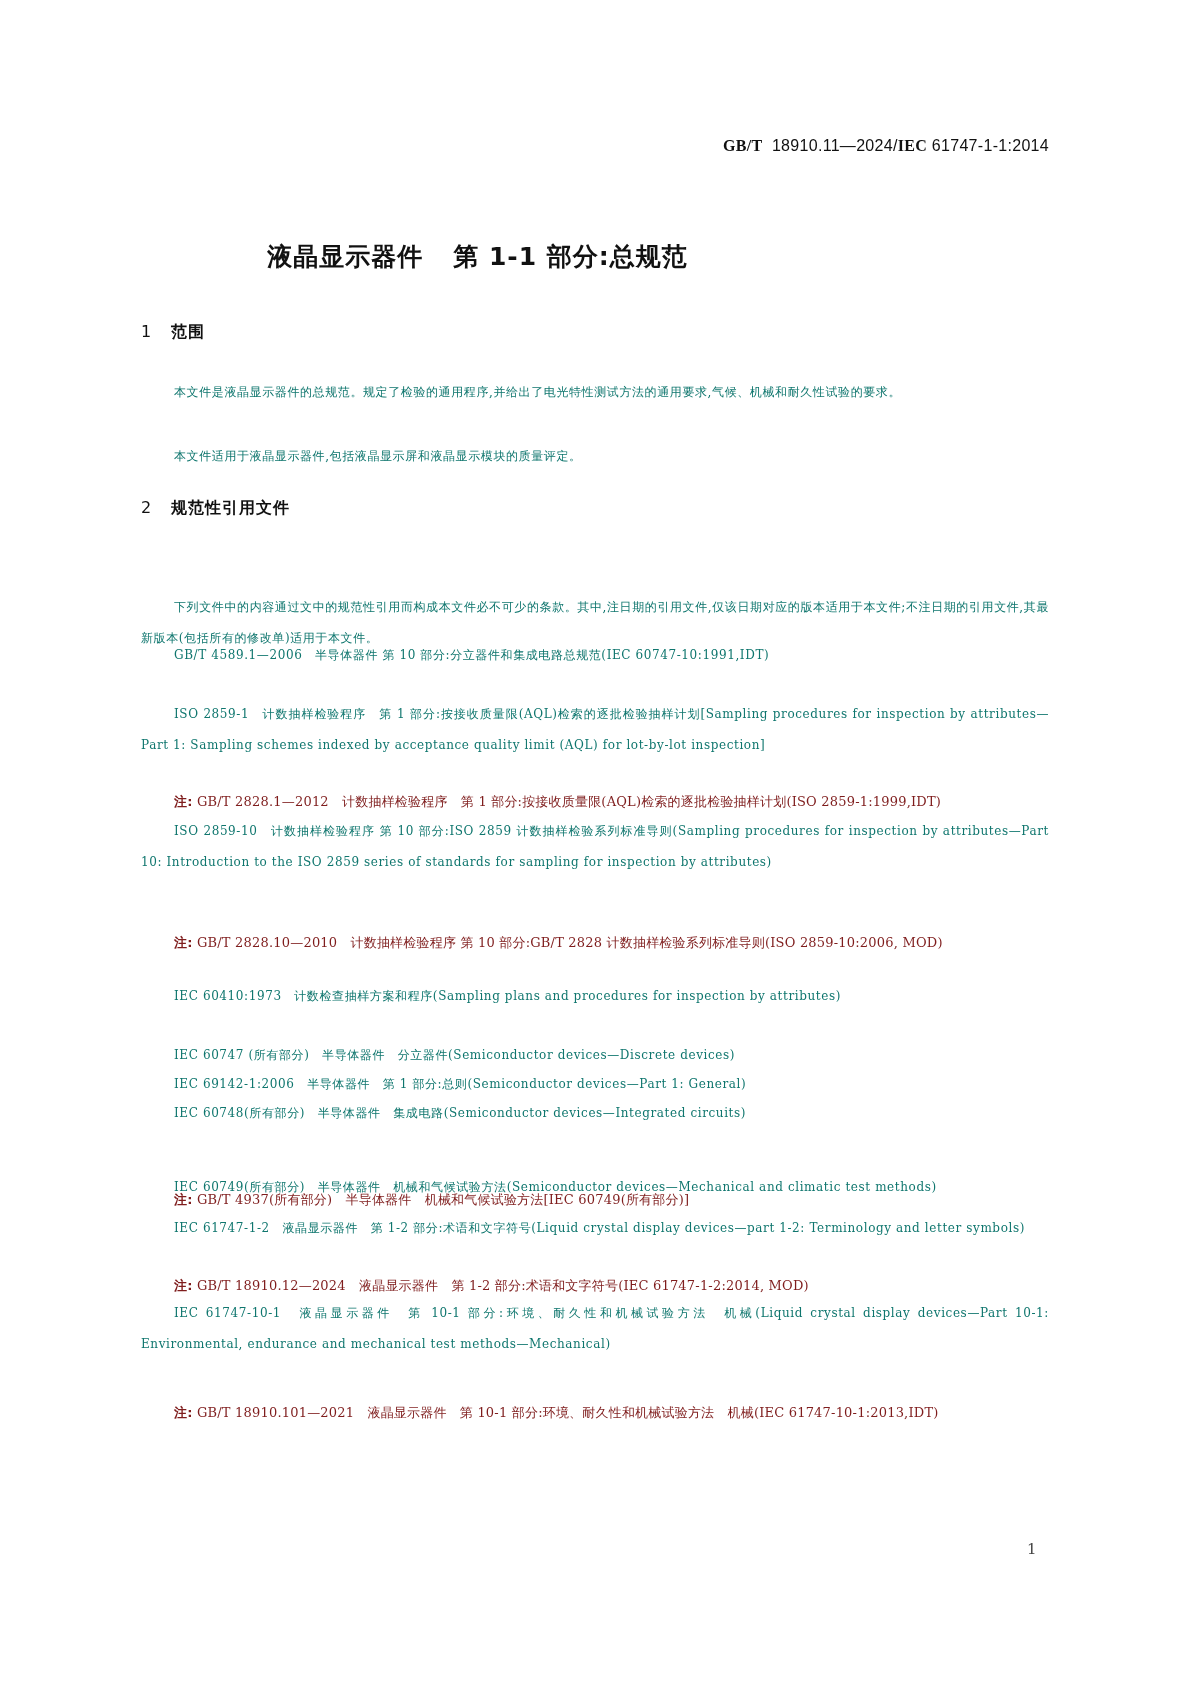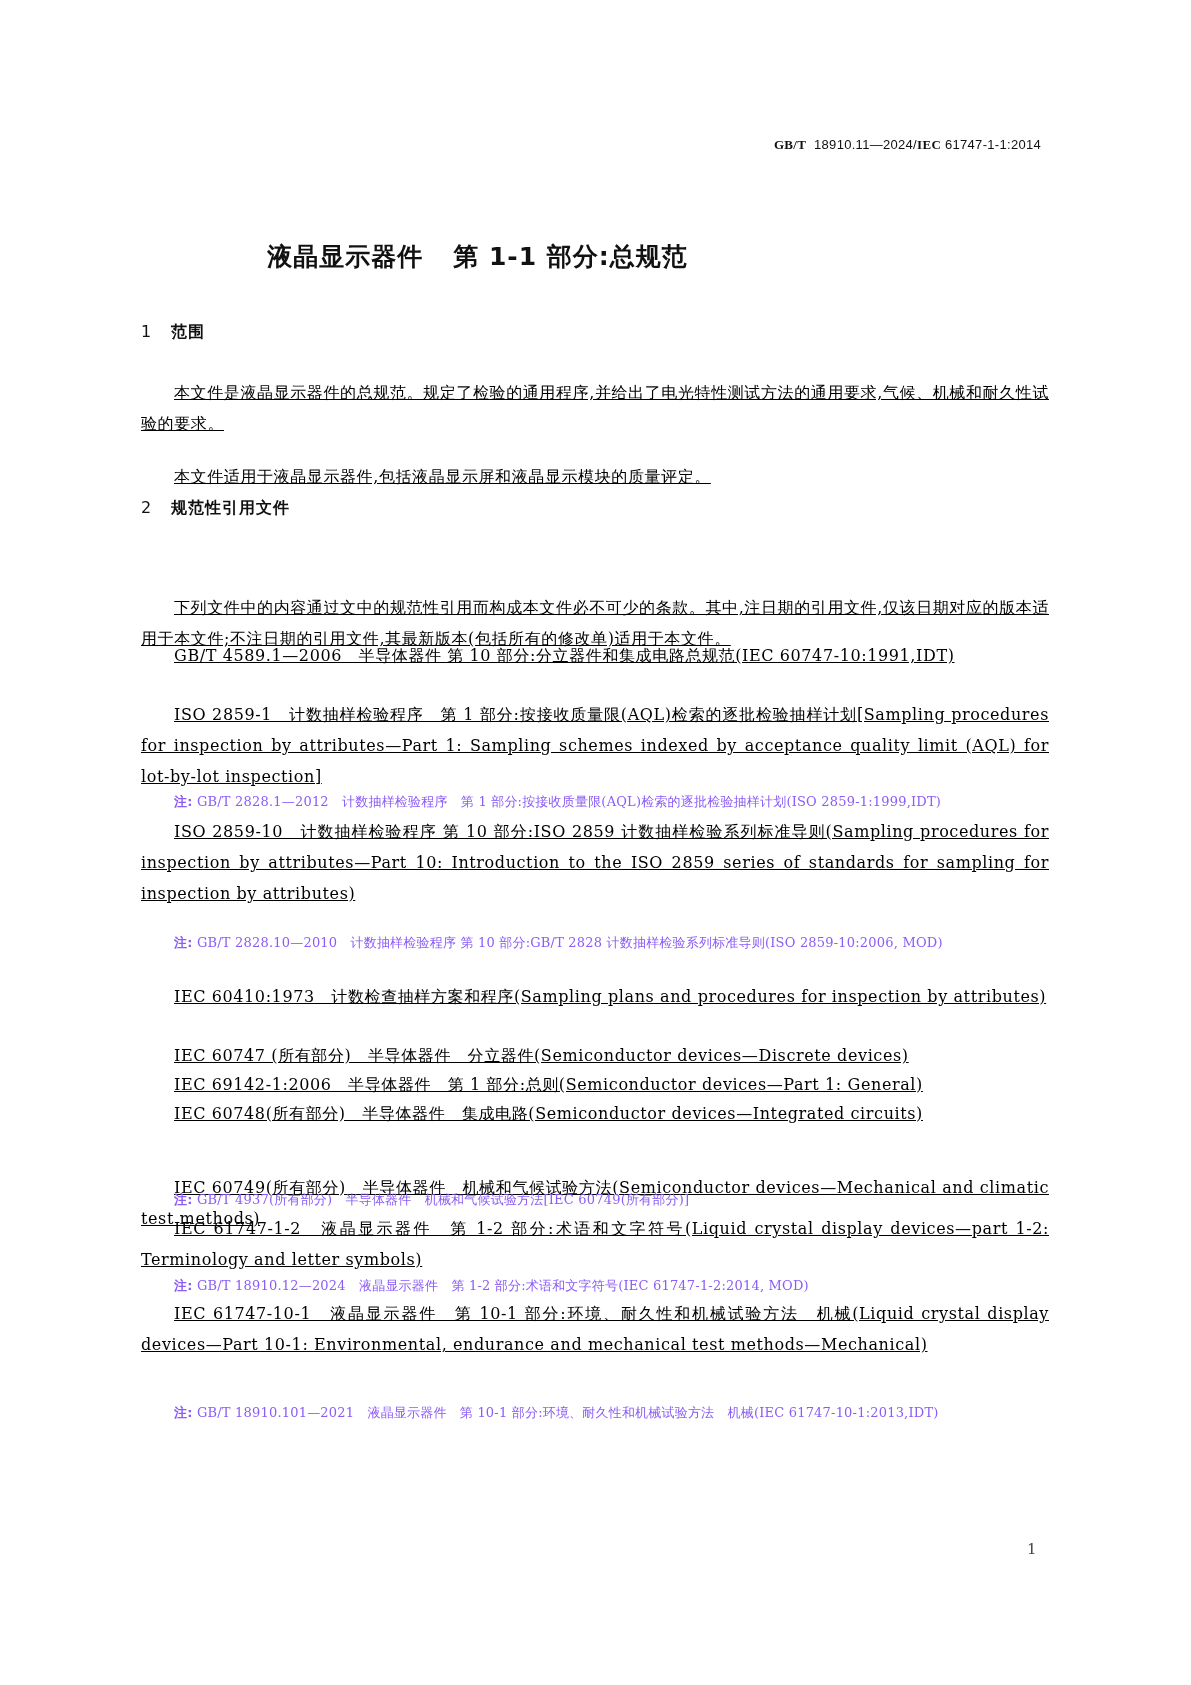--- a/index.html
+++ b/index.html
@@ -2,49 +2,48 @@
 <html><head>
 <meta charset="utf-8">
 <style>
   html, body { margin: 0; padding: 0; background: #ffffff; }
   body {
     width: 1191px; height: 1685px; position: relative; overflow: hidden;
     font-family: "DejaVu Serif", "Liberation Serif", serif;
     color: #1a1a1a;
   }
   .std-code {
-    position: absolute; top: 137px; right: 150px;
+    position: absolute; top: 137px; right: 142px;
     font-family: "Liberation Sans", "DejaVu Sans", sans-serif;
-    font-size: 13px; letter-spacing: 0.3px; color: #111;
+    font-size: 16px; letter-spacing: 0.3px; color: #111;
   }
   .std-code b { font-family: "Liberation Serif", serif; font-weight: bold; }
   .doc-title {
     position: absolute; top: 240px; left: 0; width: 955px; text-align: center;
     font-family: "DejaVu Sans", "Liberation Sans", sans-serif;
     font-size: 25px; font-weight: bold; color: #111; letter-spacing: 1px;
   }
   .doc-title .gap { display: inline-block; width: 30px; }
   .content { position: absolute; left: 141px; top: 0; width: 908px; }
   .h {
     position: absolute; left: 0;
     font-family: "DejaVu Sans", "Liberation Sans", sans-serif;
     font-size: 16px; font-weight: bold; color: #111; letter-spacing: 1px;
   }
   .h .num { display: inline-block; width: 30px; font-weight: normal; }
   .p {
     position: absolute; left: 0; width: 908px;
-    font-size: 16px; line-height: 31px; text-align: justify; color: #000000;
+    font-size: 12px; line-height: 31px; text-align: justify; color: #0f766e;
     letter-spacing: 0.6px;
-    text-decoration: underline;
   }
   .indent { text-indent: 33px; }
   .ref { text-indent: 33px; }
   .note {
     position: absolute; left: 33px; width: 875px;
-    font-size: 13px; line-height: 27px; color: #8b5cf6; letter-spacing: 0.2px;
+    font-size: 13px; line-height: 27px; color: #7f1d1d; letter-spacing: 0.2px;
     text-align: justify;
   }
   .note .lbl { font-family: "DejaVu Sans", sans-serif; font-weight: bold; font-size: 13px; }
   .note.hang { padding-left: 0; margin-top: 12px; }
   .page-num {
     position: absolute; top: 1540px; left: 1027px;
     font-size: 15px; color: #444;
   }
 </style>
 </head>
@@ -58,21 +57,21 @@
   <span>液晶显示器件</span><span class="gap"></span><span>第 1-1 部分:总规范</span>
 </div>
 
 <div class="content">
 
   <div class="h" style="top:322px;">
     <span class="num">1</span><span>范围</span>
   </div>
 
   <div class="p indent" style="top:377px;">本文件是液晶显示器件的总规范。规定了检验的通用程序,并给出了电光特性测试方法的通用要求,气候、机械和耐久性试验的要求。</div>
-  <div class="p indent" style="top:461px;">本文件适用于液晶显示器件,包括液晶显示屏和液晶显示模块的质量评定。</div>
+  <div class="p indent" style="top:441px;">本文件适用于液晶显示器件,包括液晶显示屏和液晶显示模块的质量评定。</div>
 
   <div class="h" style="top:498px;">
     <span class="num">2</span><span>规范性引用文件</span>
   </div>
 
   <div class="p indent" style="top:552px;margin-top:40px;">下列文件中的内容通过文中的规范性引用而构成本文件必不可少的条款。其中,注日期的引用文件,仅该日期对应的版本适用于本文件;不注日期的引用文件,其最新版本(包括所有的修改单)适用于本文件。</div>
 
   <div class="p ref" style="top:640px;">GB/T 4589.1—2006　半导体器件 第 10 部分:分立器件和集成电路总规范(IEC 60747-10:1991,IDT)</div>
 
   <div class="p ref" style="top:699px;">ISO 2859-1　计数抽样检验程序　第 1 部分:按接收质量限(AQL)检索的逐批检验抽样计划[Sampling procedures for inspection by attributes—Part 1: Sampling schemes indexed by acceptance quality limit (AQL) for lot-by-lot inspection]</div>

